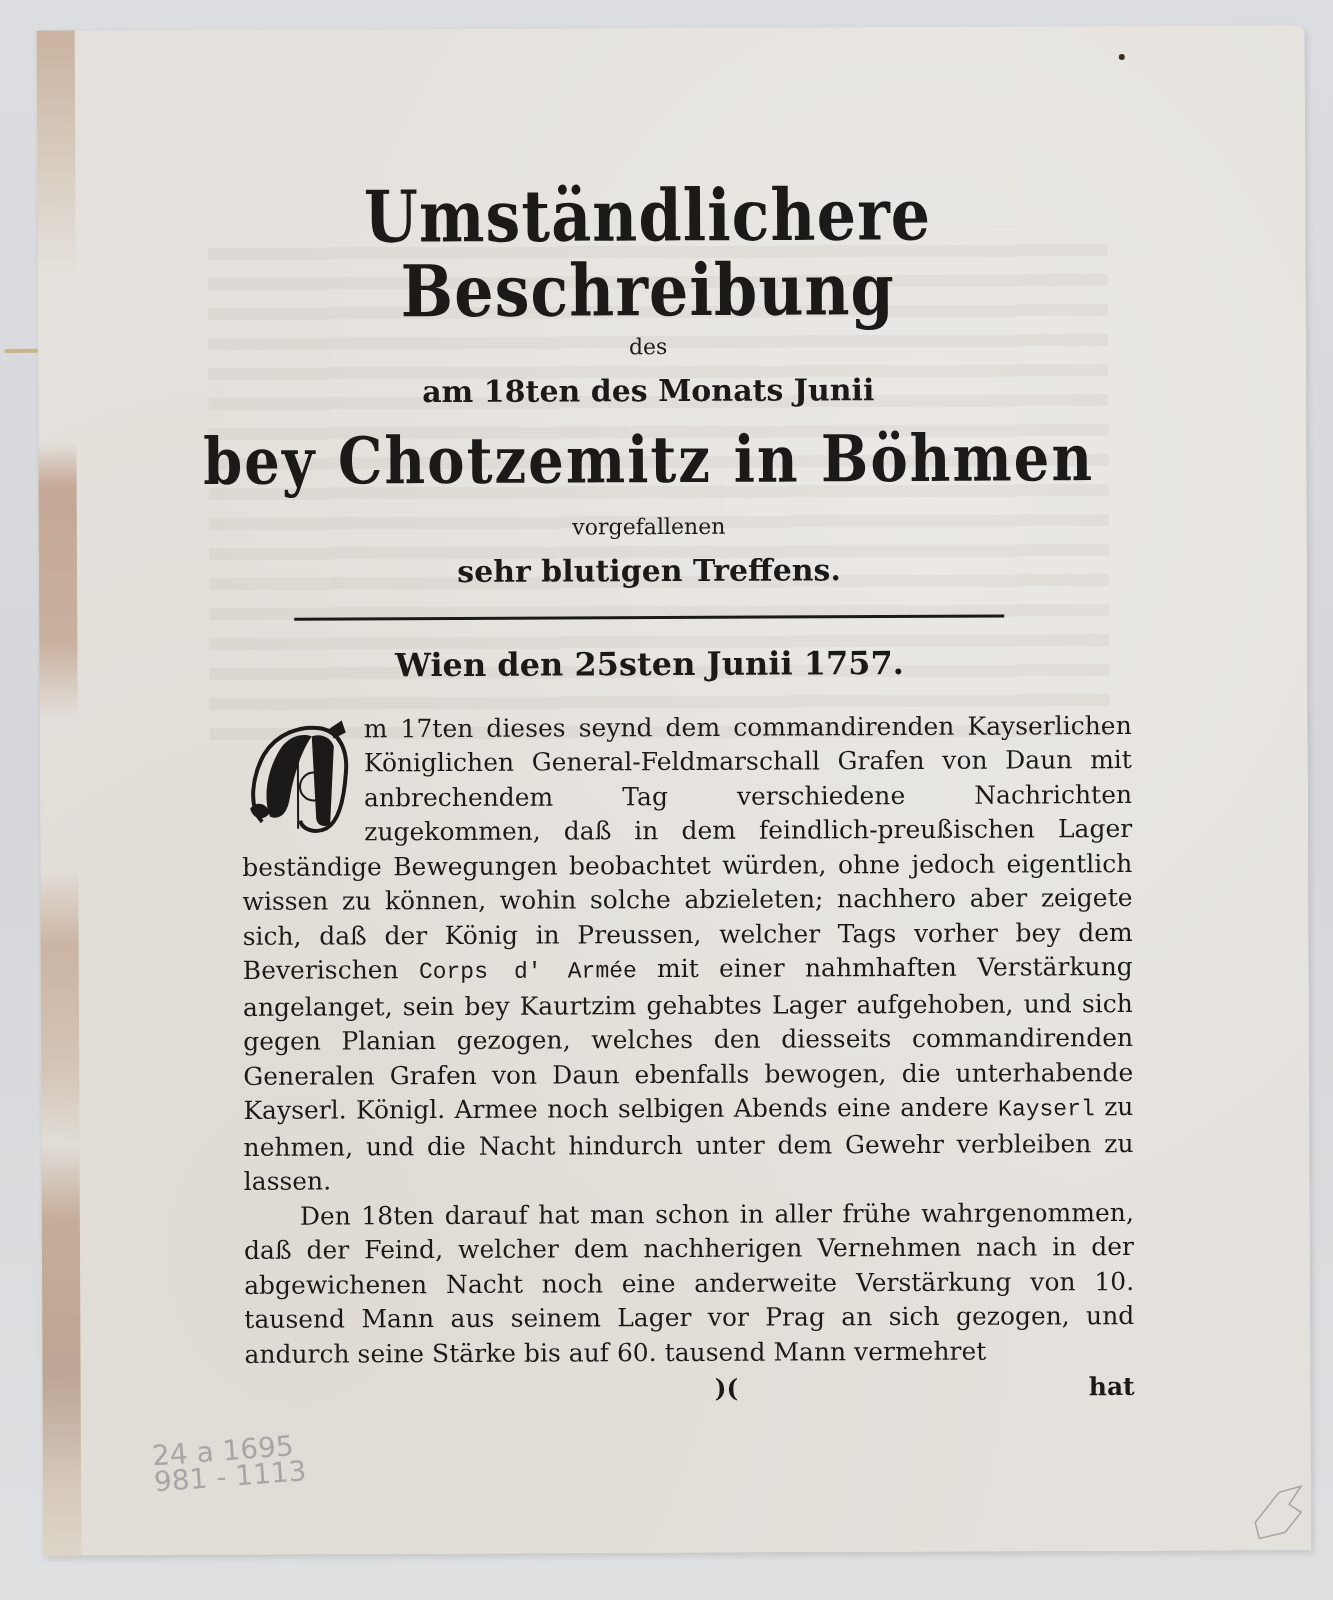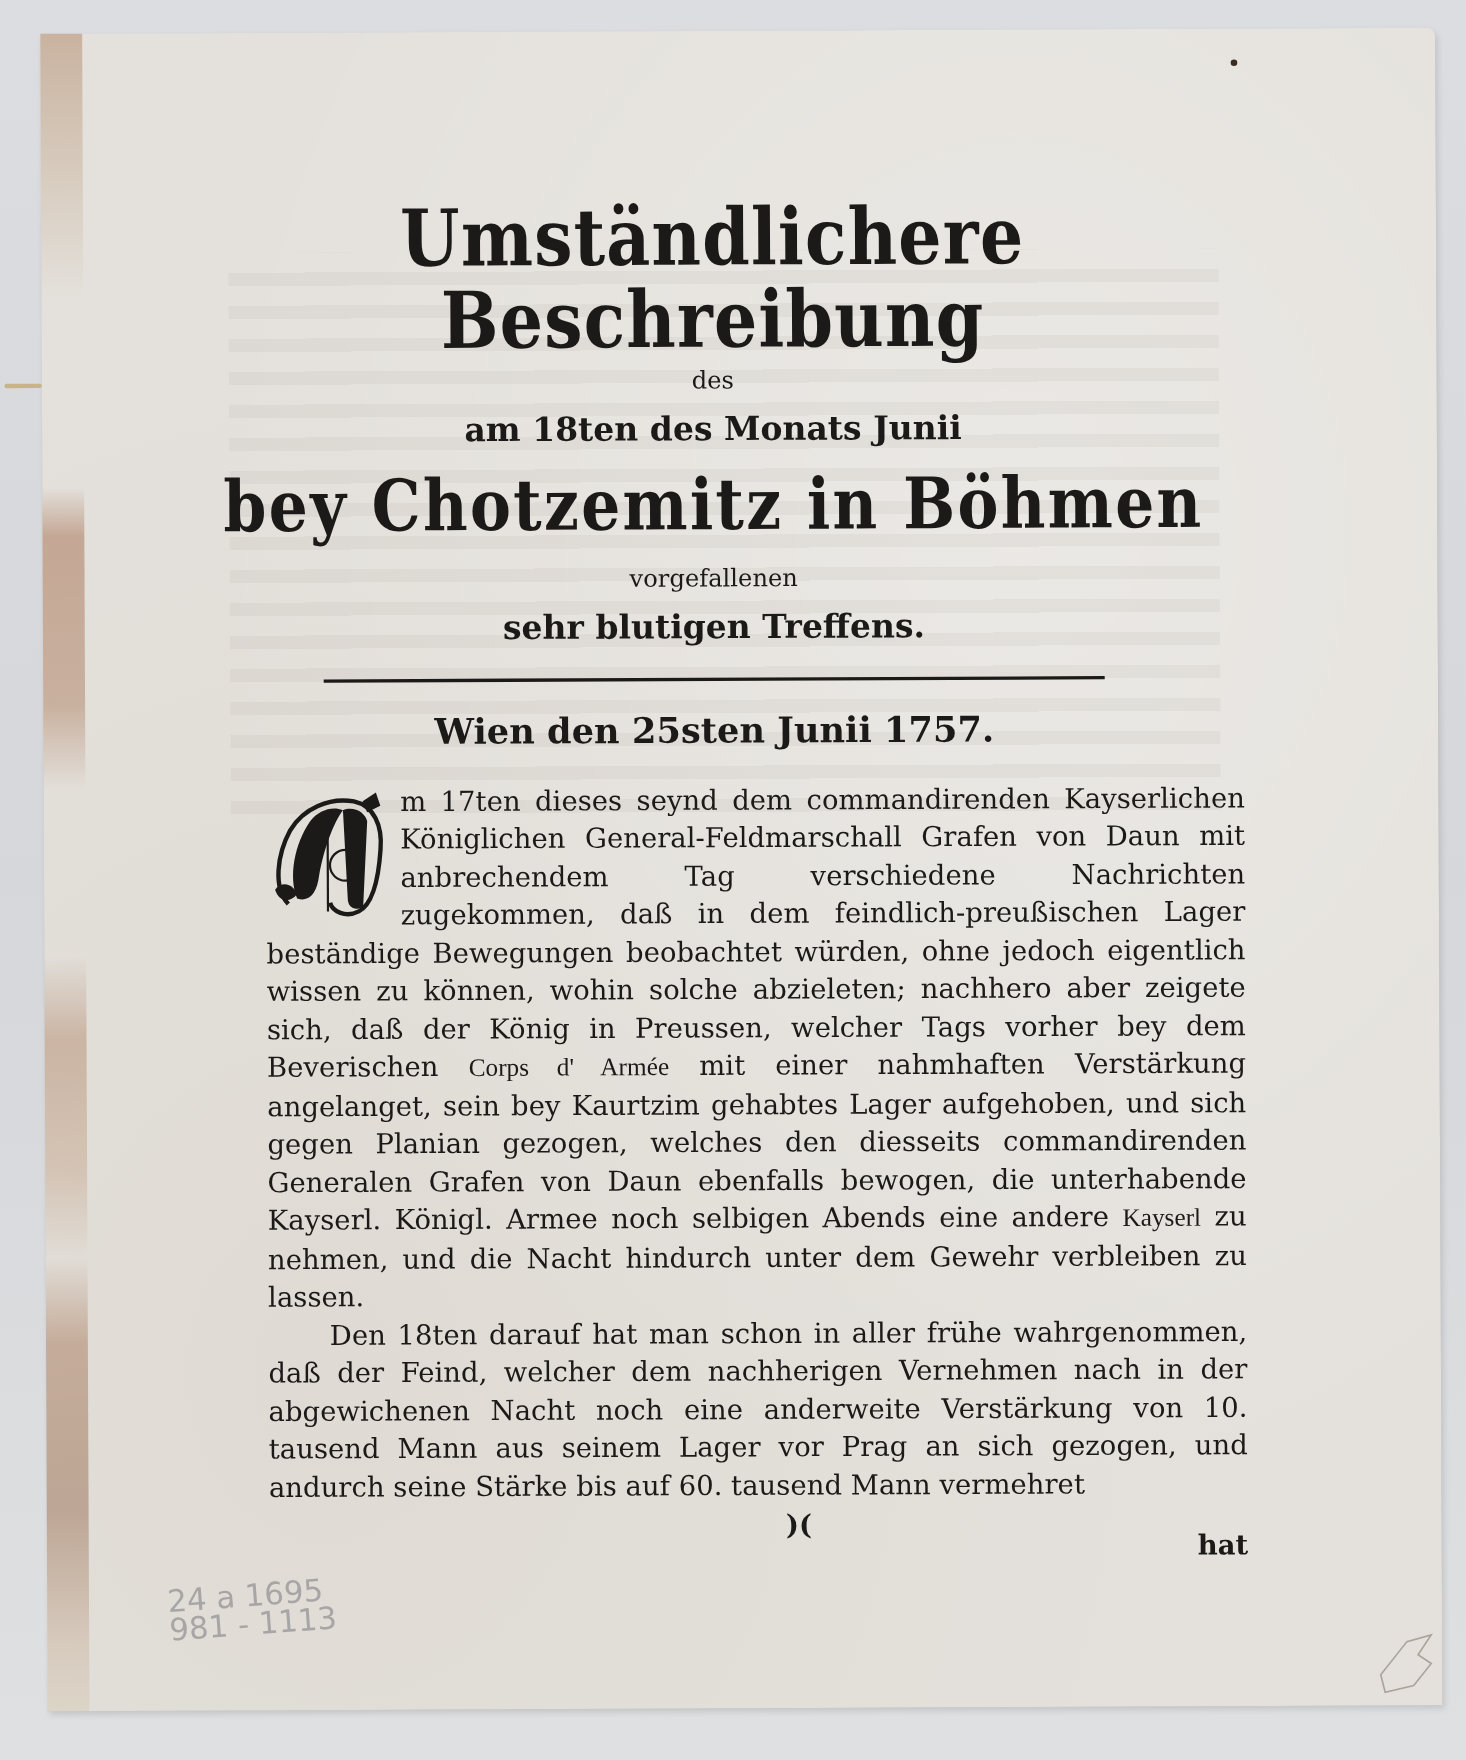--- a/index.html
+++ b/index.html
@@ -163,21 +163,21 @@
       width: 110px;
       height: 118px;
       margin: 4px 12px 0 0;
       position: relative;
     }
     .drop-cap svg {
       width: 110px;
       height: 118px;
     }
     .para .antiqua {
-      font-family: Liberation Serif, serif;
+      font-family: Liberation Mono, monospace;
       font-weight: normal;
       font-size: 23px;
       margin-top: 12px;
     }
     .catchline {
       position: relative;
       height: 36px;
       margin-top: 2px;
       font-family: "DejaVu Serif", serif;
       font-size: 25px;
@@ -185,21 +185,20 @@
     }
     .signature-mark {
       position: absolute;
       left: 470px;
       top: 0;
     }
     .catchword {
       position: absolute;
       right: 0;
       top: 0;
-      margin-top: 20px;
     }
     .pencil-note {
       position: absolute;
       left: 110px;
       top: 1408px;
       font-family: "DejaVu Sans", sans-serif;
       color: rgba(120,120,125,0.55);
       font-size: 28px;
       line-height: 26px;
       transform: rotate(-4deg);

